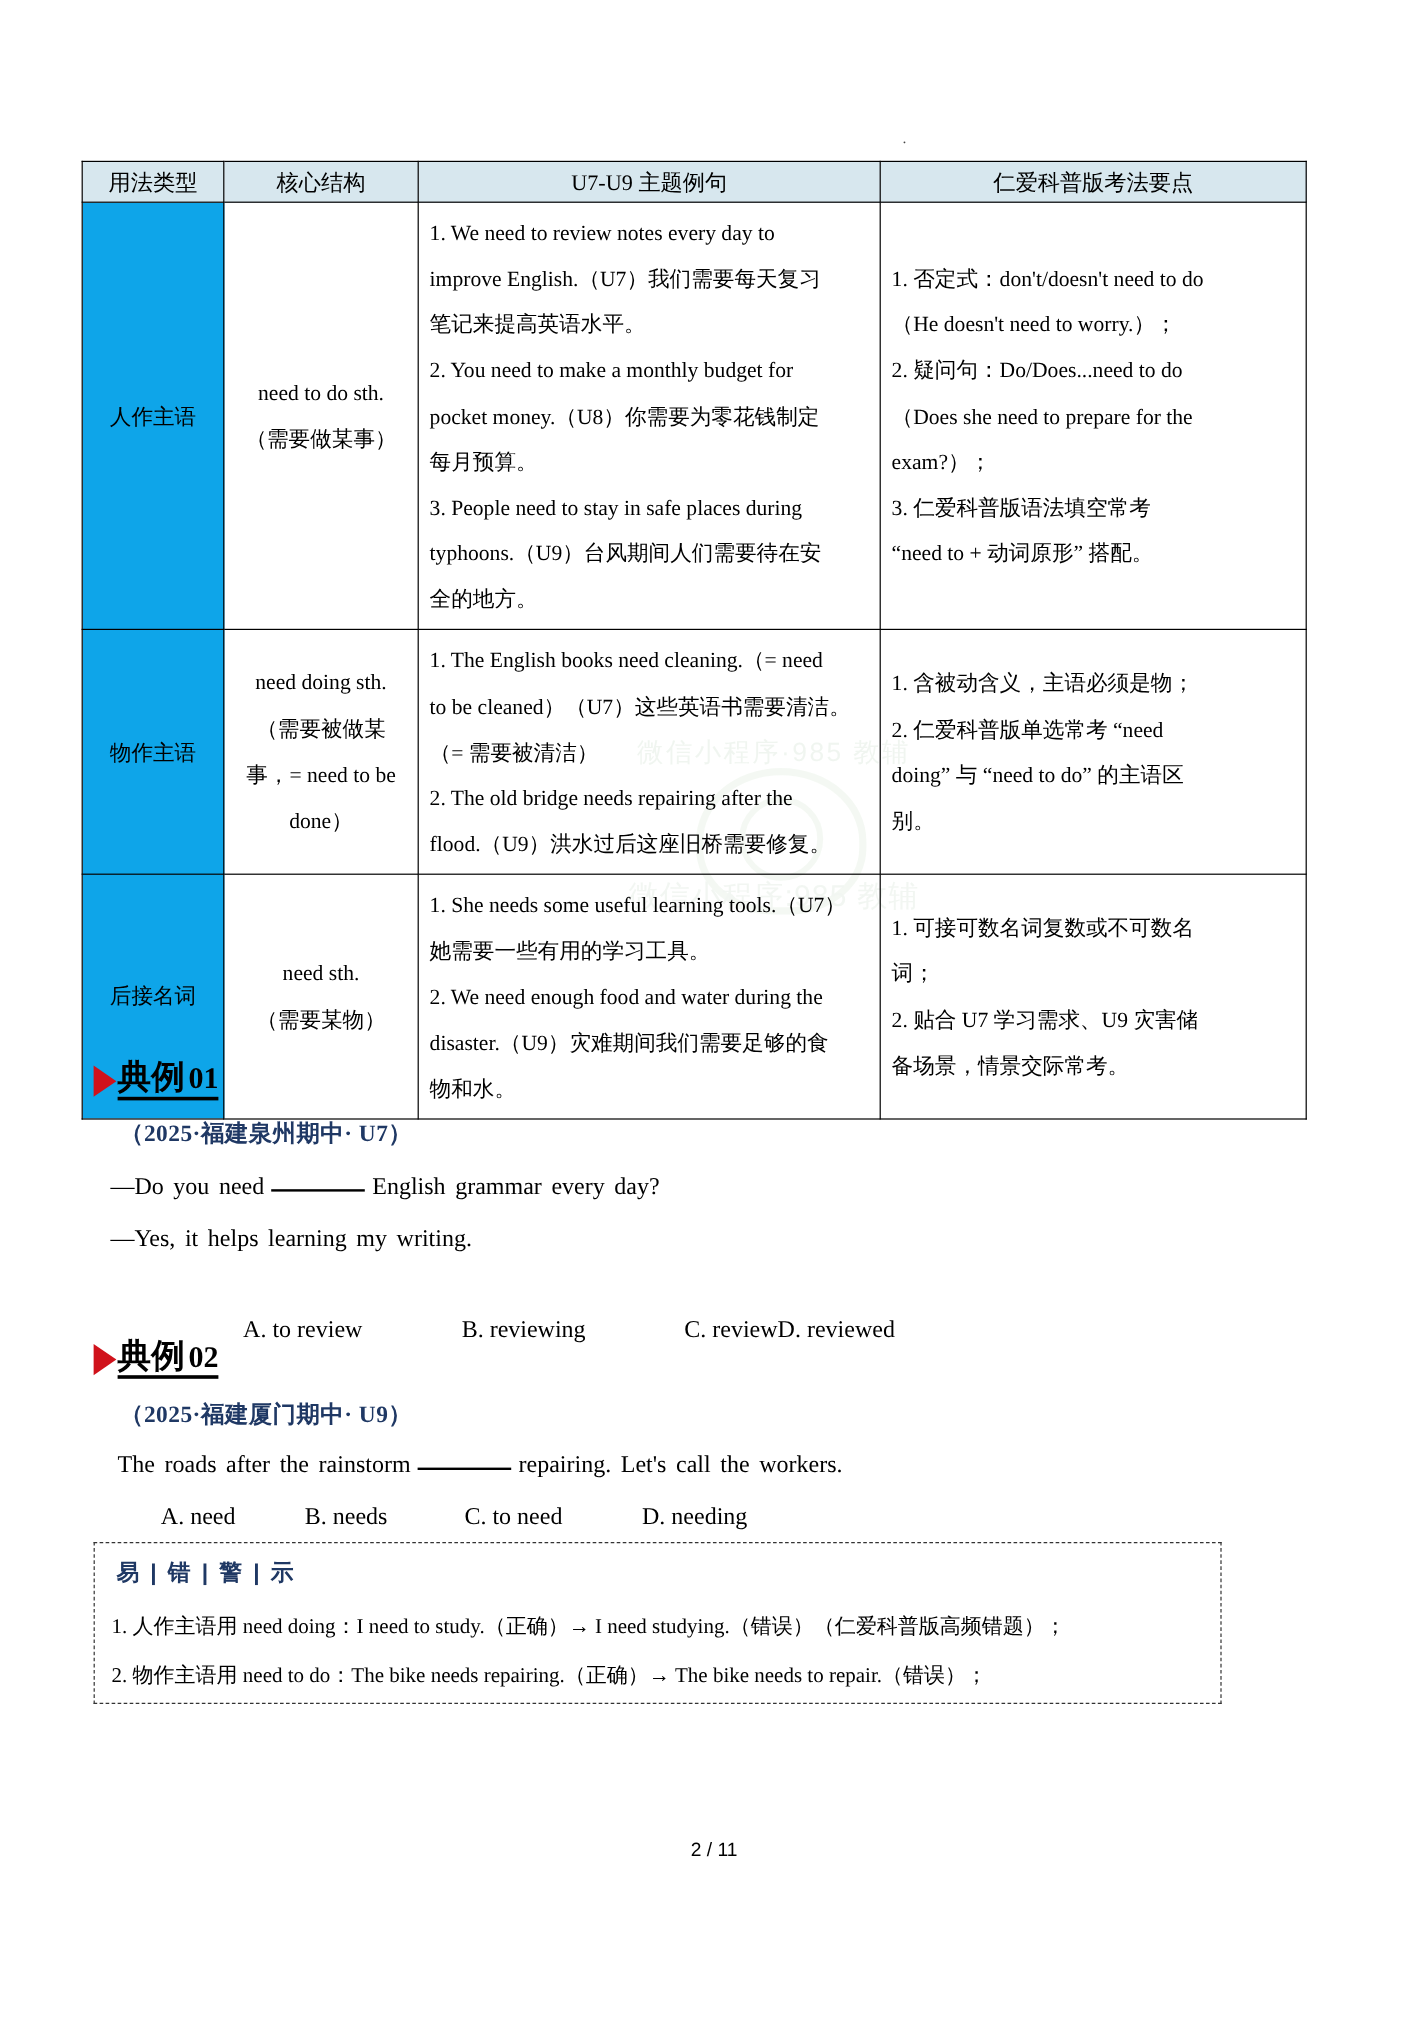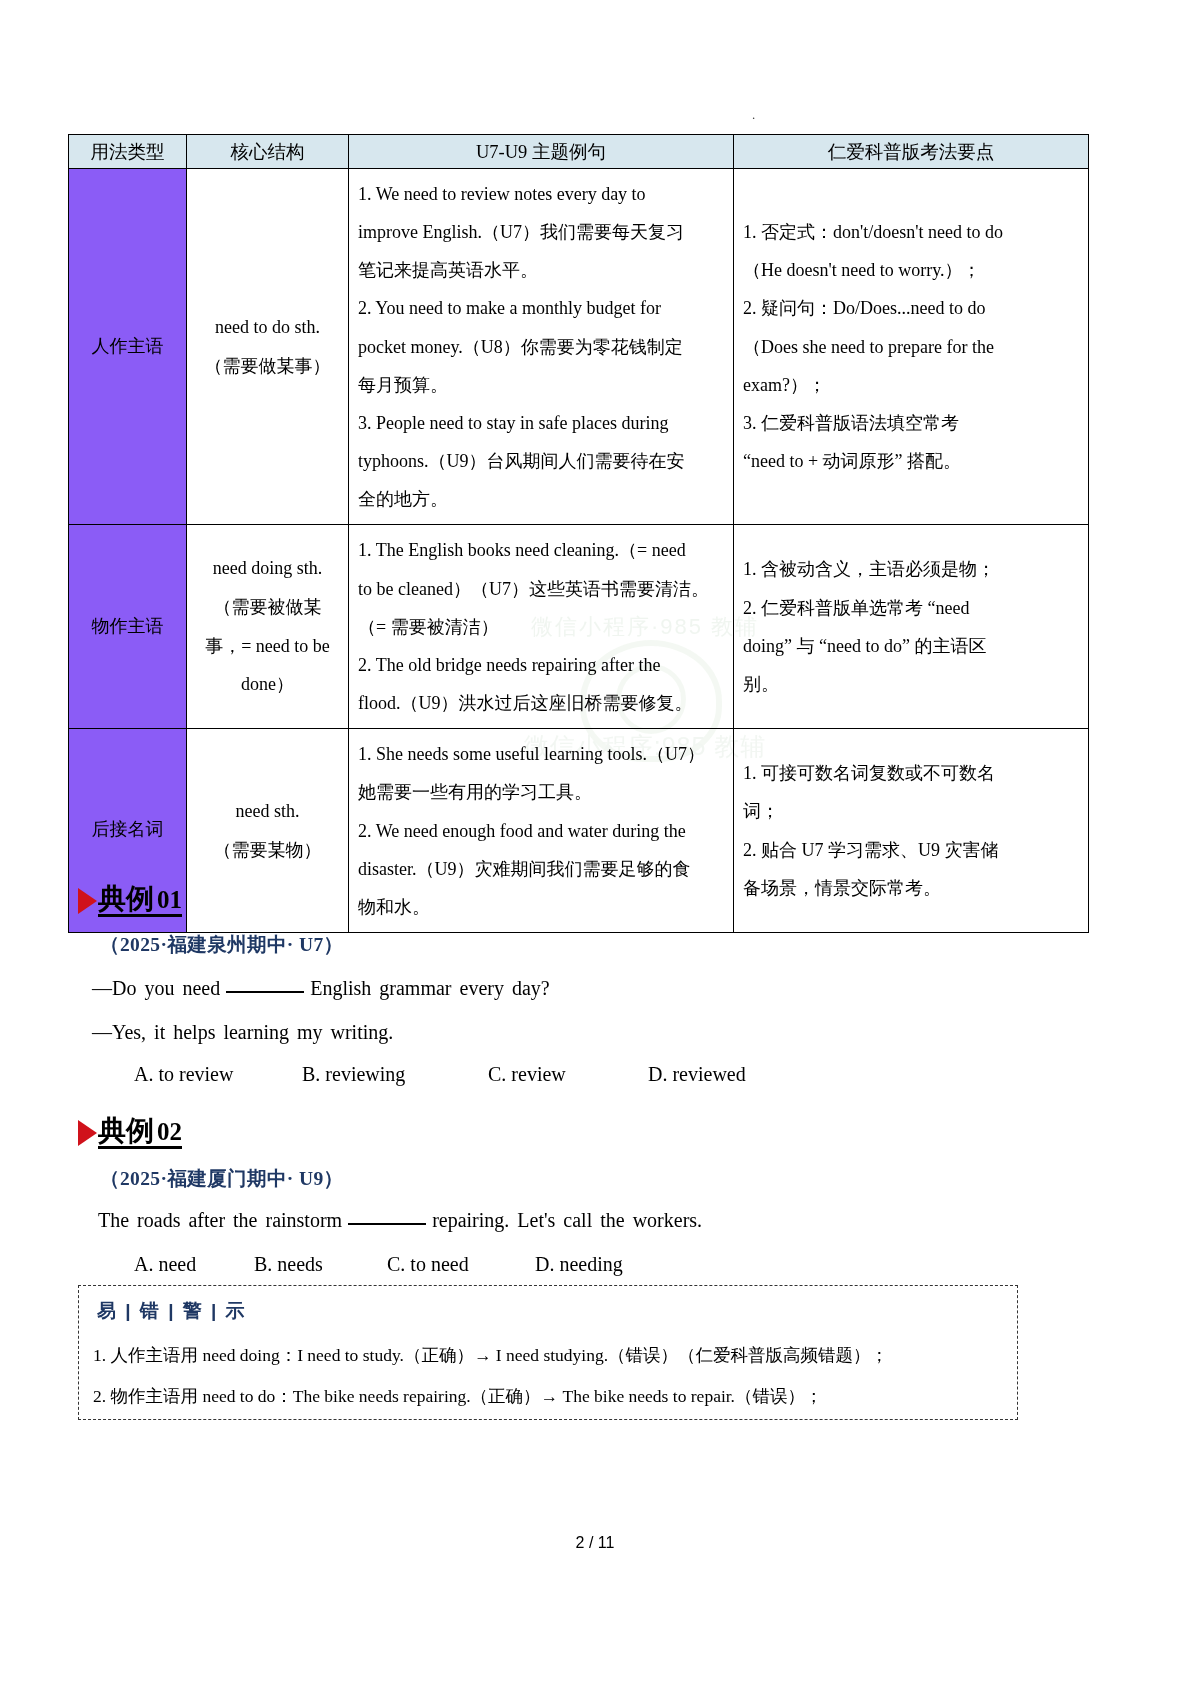--- a/index.html
+++ b/index.html
@@ -113,25 +113,24 @@
     height: 34px;
     padding: 3px 4px;
     font-family: "Liberation Serif", "DejaVu Serif", serif;
   }
   col.c1 { width: 118px; }
   col.c2 { width: 162px; }
   col.c3 { width: 385px; }
   col.c4 { width: 355px; }
 
   td.typecell {
-    background: #8b5cf6;
+    background: #0ea5e9;
     text-align: center;
     font-size: 18px;
     line-height: 1.9;
-    font-family: Liberation Mono, monospace;
   }
   td.structcell {
     text-align: center;
     font-size: 18px;
     line-height: 2.15;
   }
   td.examplecell, td.pointcell {
     text-align: left;
     font-size: 18px;
     line-height: 2.12;
@@ -364,21 +363,21 @@
     </div>
   </div>
   <div class="source" style="top:931px;">（2025·福建泉州期中· U7）</div>
 
   <div class="qline" style="top:977px;">
     <span>—Do you need</span><span class="blankline"></span><span>English grammar every day?</span>
   </div>
   <div class="qline" style="top:1021px;">
     <span>—Yes, it helps learning my writing.</span>
   </div>
-  <div class="opts" style="top:1063px;">
+  <div class="opts" style="top:1097px;text-align:right;">
     <span class="opt" style="width:168px">A. to review</span><span class="opt" style="width:186px">B. reviewing</span><span class="opt" style="width:160px">C. review</span><span class="opt">D. reviewed</span>
   </div>
 
   <div class="dianli" style="top:1116px;">
     <div class="arrow-marker"></div>
     <div class="dianli-title">
       <span>典例</span><span class="num">02</span>
     </div>
   </div>
   <div class="source" style="top:1165px;">（2025·福建厦门期中· U9）</div>

